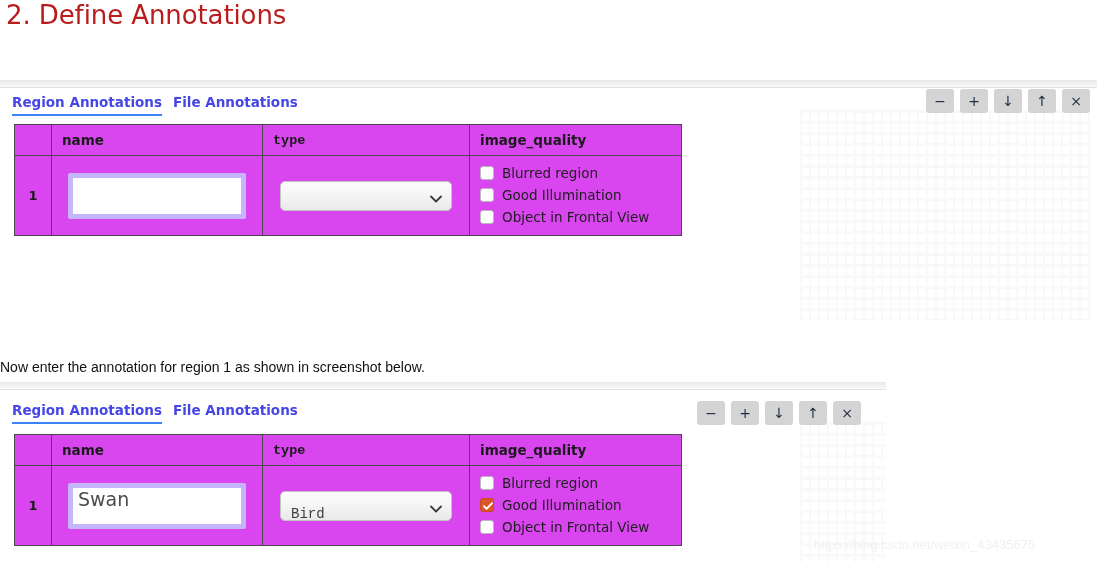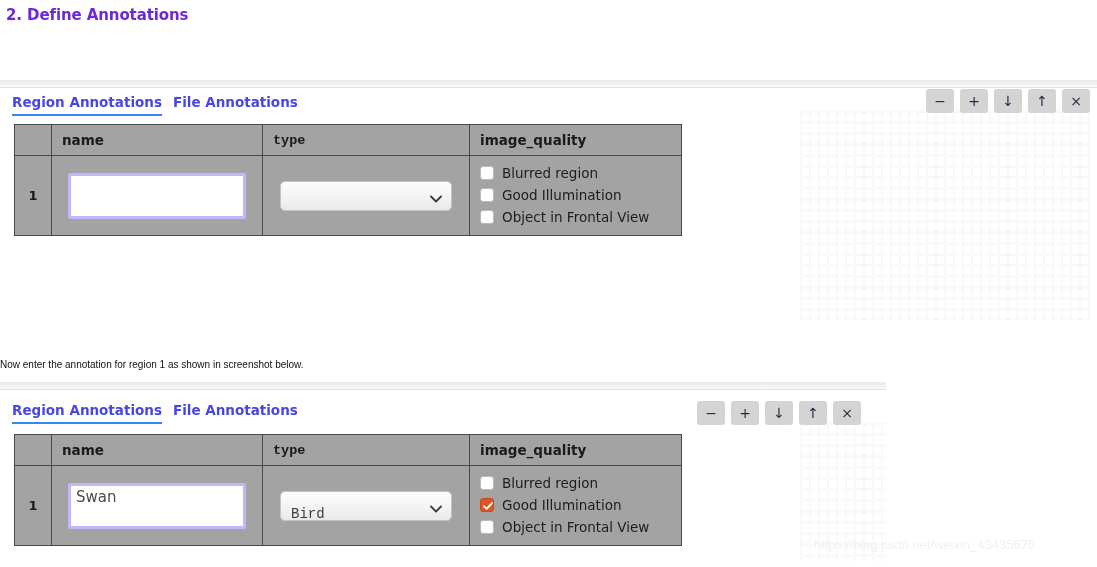--- a/index.html
+++ b/index.html
@@ -14,23 +14,23 @@
     overflow: hidden;
     font-family: "DejaVu Sans", "Liberation Sans", sans-serif;
     -webkit-font-smoothing: antialiased;
   }
 
   
   .page-heading {
     position: absolute;
     left: 6px;
     top: 0px;
-    font-size: 15px;
-    font-weight: bold;
-    color: #6d28d9;
+    font-size: 26px;
+    font-weight: normal;
+    color: #b91c1c;
     letter-spacing: -0.1px;
     line-height: 30px;
   }
 
   
   .panel {
     position: absolute;
     background: #ffffff;
   }
   .panel-topband {
@@ -91,21 +91,21 @@
     position: absolute;
     border-collapse: collapse;
     background: #ffffff;
     table-layout: fixed;
   }
   table.anno th,
   table.anno td {
     border: 1px solid #4a4a4a;
     padding: 0;
     vertical-align: middle;
-    background: #a3a3a3;
+    background: #d946ef;
   }
   table.anno th {
     height: 30px;
     font-size: 13.5px;
     font-weight: bold;
     color: #1a1a1a;
     text-align: left;
     padding-left: 10px;
   }
   th.col-idx, td.col-idx { width: 26px; padding-left: 0; }
@@ -121,25 +121,25 @@
   }
   td.cellbody { height: 79px; }
 
   
   .name-input {
     display: block;
     margin: 0 auto;
     width: 178px;
     height: 46px;
     box-sizing: border-box;
-    border: 3px solid #c4b5fd;
+    border: 5px solid #c4b5fd;
     border-radius: 2px;
     background: #ffffff;
     font-family: "DejaVu Sans", "Liberation Sans", sans-serif;
-    font-size: 15px;
+    font-size: 19px;
     color: #4b4b4b;
     padding: 3px 5px;
     resize: none;
     outline: none;
     overflow: hidden;
     line-height: 16px;
   }
 
   
   .type-select {
@@ -200,21 +200,21 @@
   .qlabel {
     margin-left: 8px;
     font-size: 13.5px;
     color: #1d1d1d;
     white-space: nowrap;
   }
 
   
   .instruction {
     position: absolute;
-    font-size: 10px;
+    font-size: 14px;
     color: #111111;
     font-family: "Liberation Sans", sans-serif;
   }
 
   
   .watermark {
     position: absolute;
     font-size: 13px;
     color: #eef1f4;
     font-family: "Liberation Sans", sans-serif;

